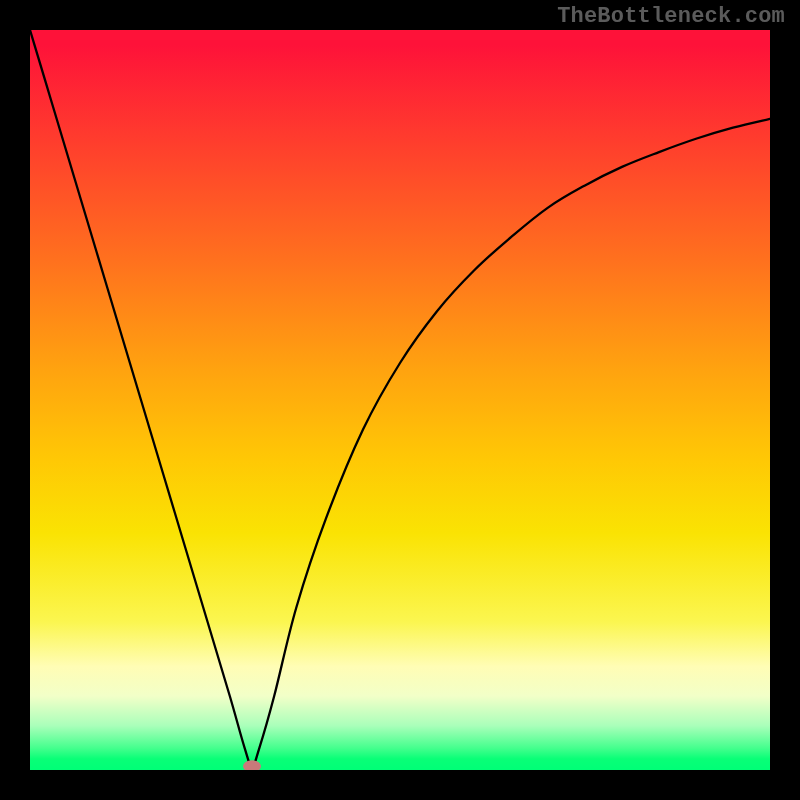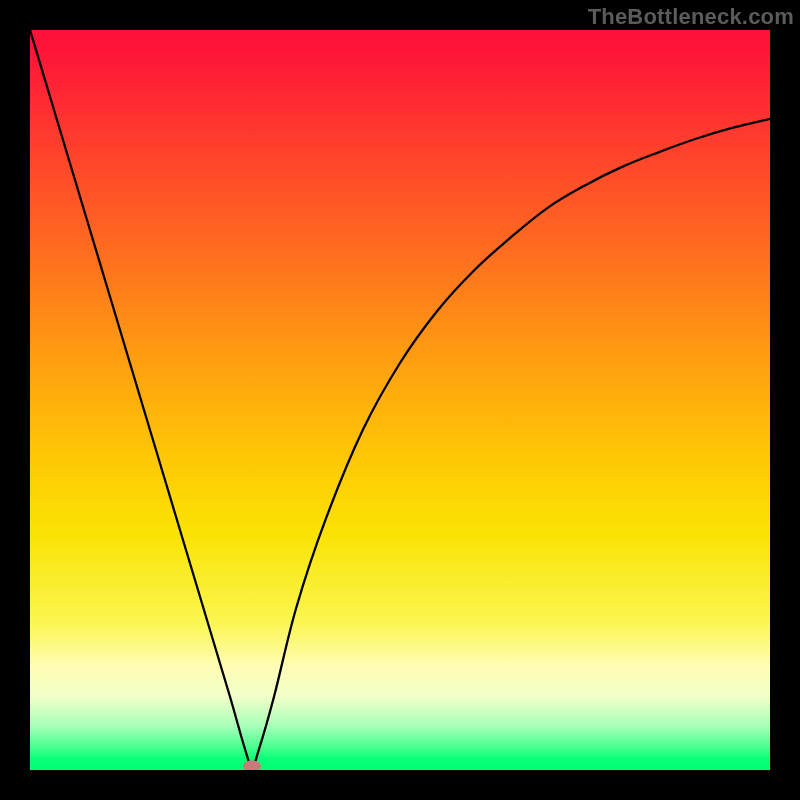--- a/index.html
+++ b/index.html
@@ -13,27 +13,28 @@
   }
   .frame {
     position: relative;
     width: 800px;
     height: 800px;
     background: #000;
   }
   .watermark {
     position: absolute;
     top: 4px;
-    right: 6px;
+    right: 15px;
     color: #5b5b5b;
     font-size: 22px;
     font-weight: 600;
     letter-spacing: 0.2px;
     z-index: 5;
     user-select: none;
+    font-family: Liberation Mono, monospace;
   }
   .plot-area {
     position: absolute;
     left: 30px;
     top: 30px;
     width: 740px;
     height: 740px;
     overflow: hidden;
   }
   .gradient {

